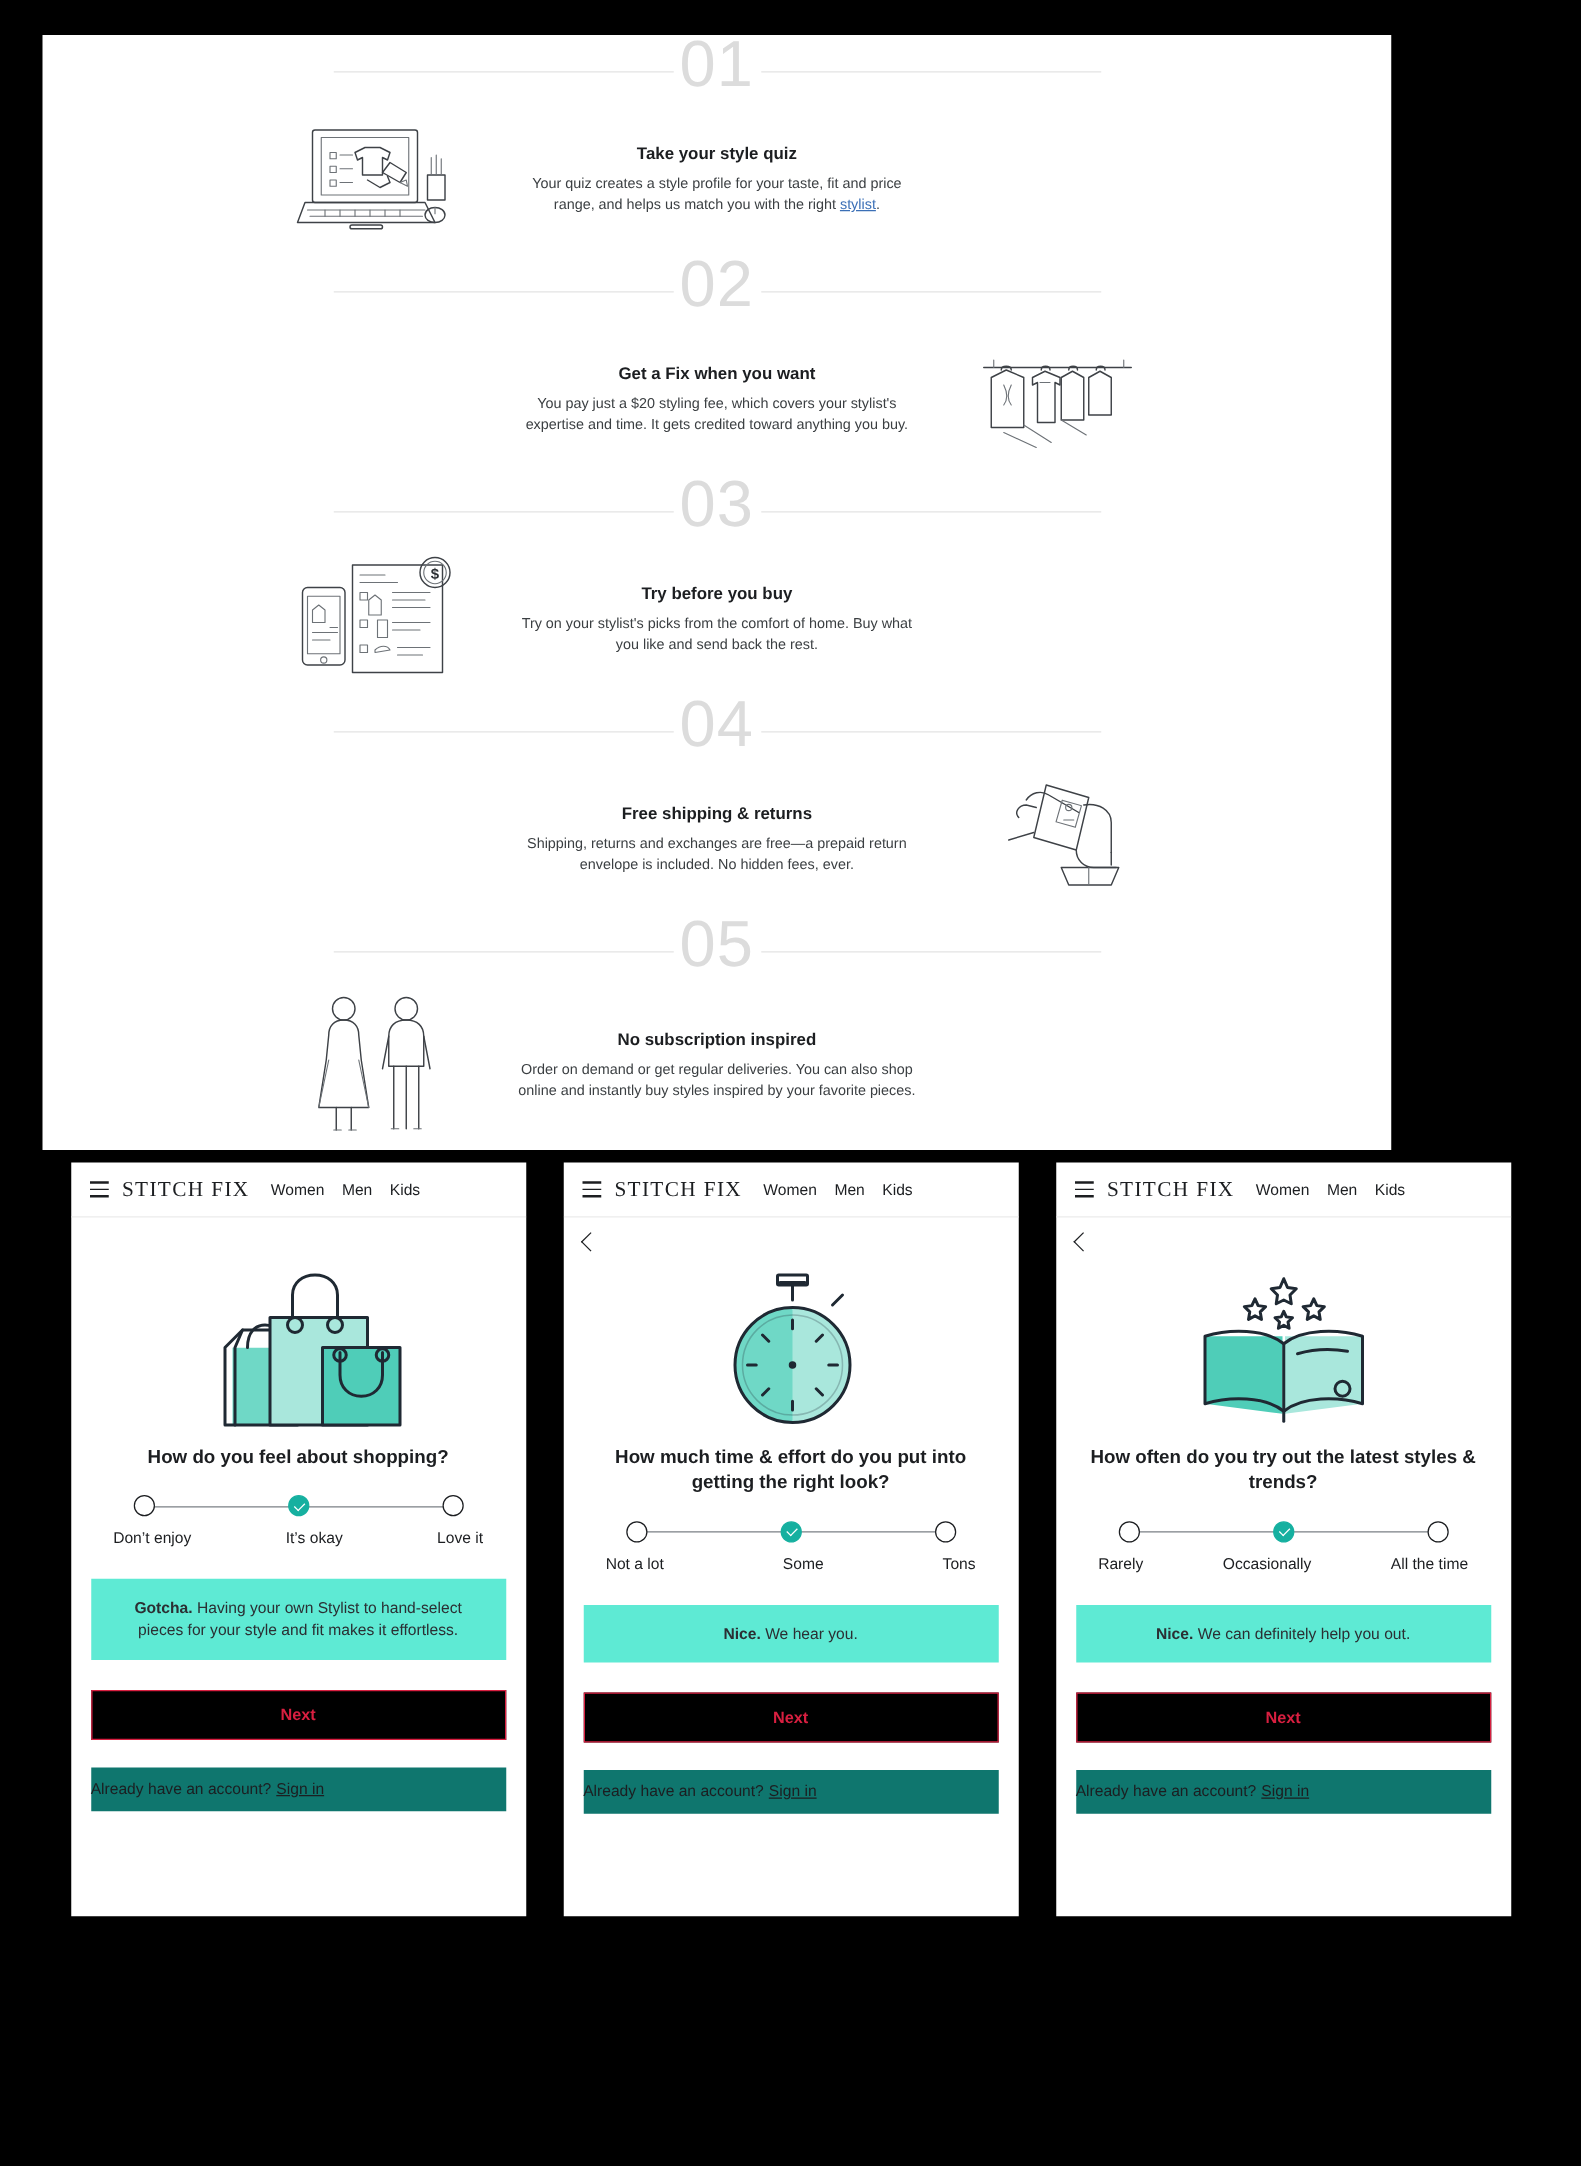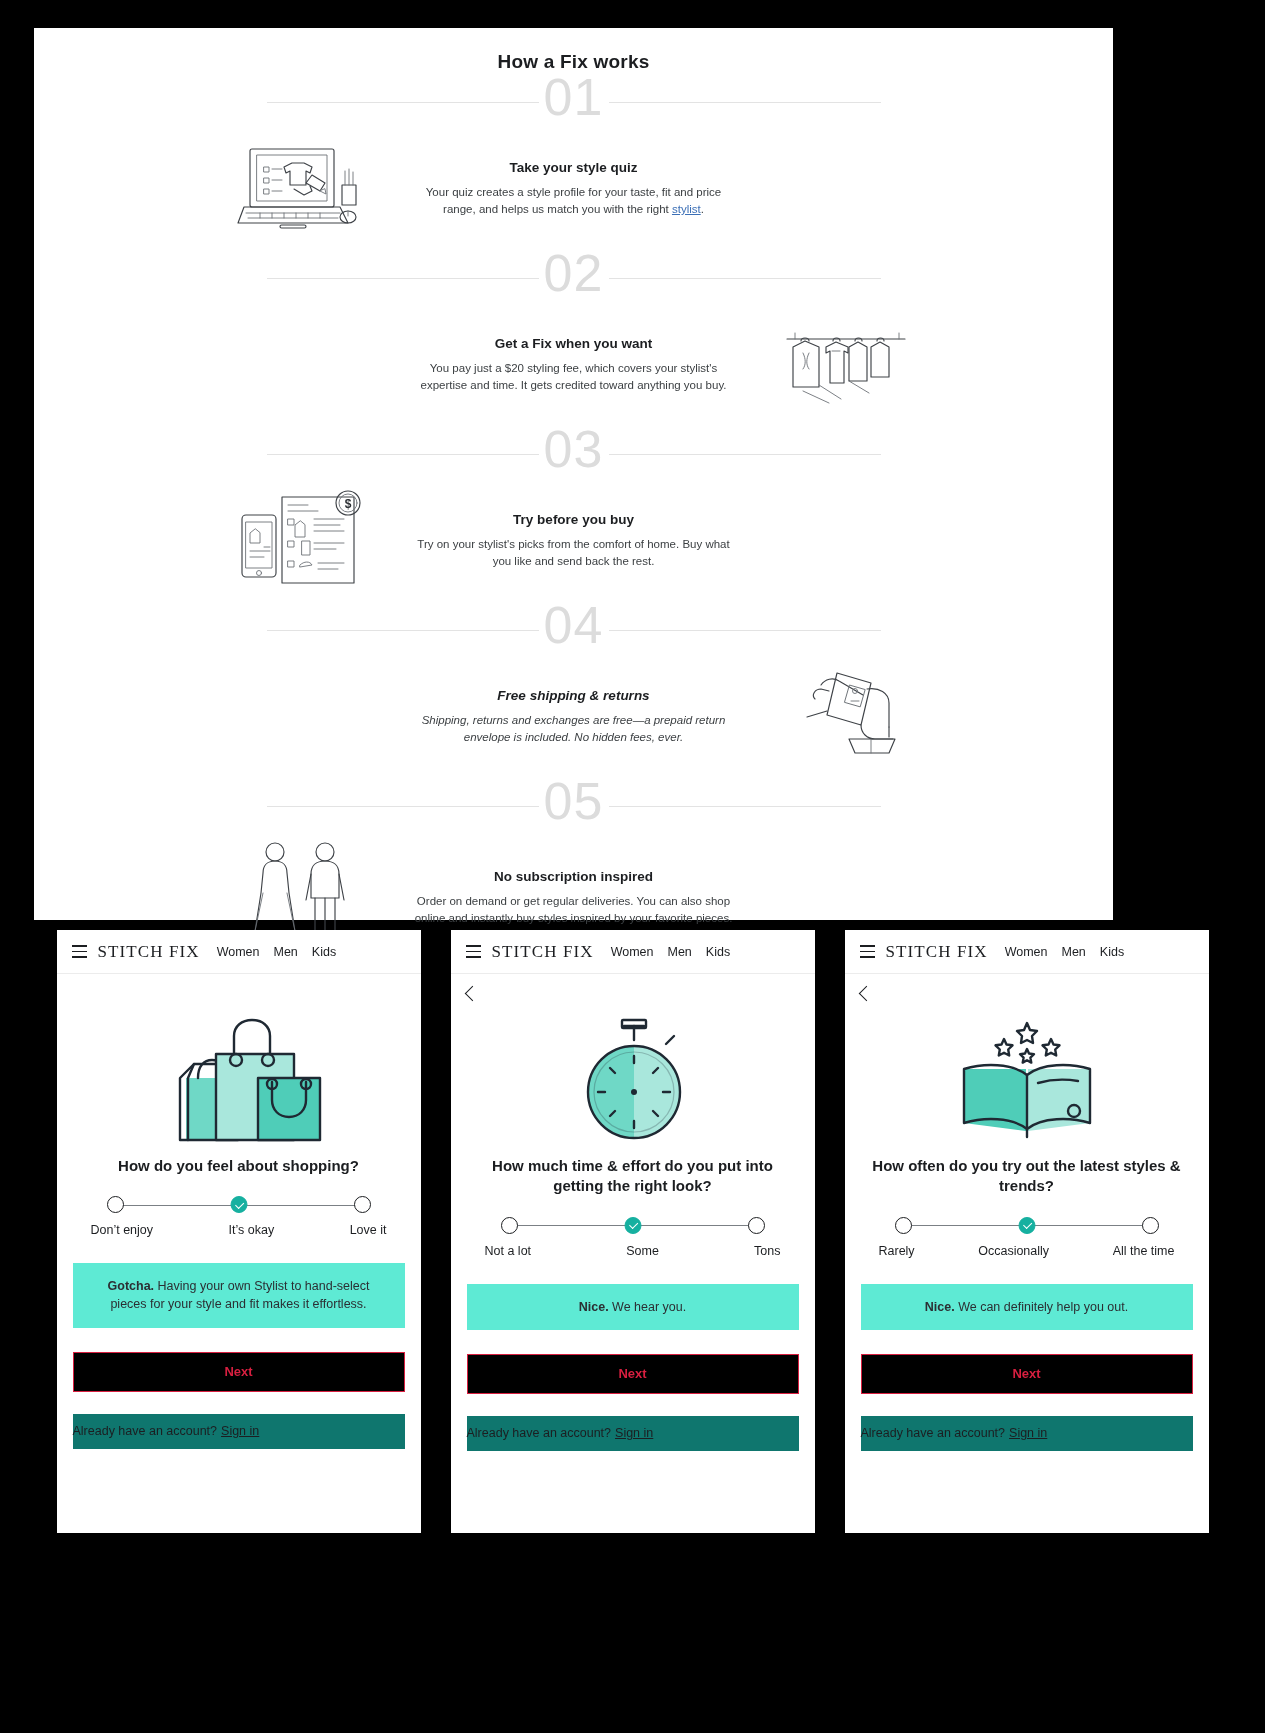--- a/index.html
+++ b/index.html
@@ -146,21 +146,20 @@
   .tealB { fill:#a9e7dc; }
   .tealC { fill:#4fcdb8; }
   .dkln { fill:none; stroke:#1f2933; stroke-width:2.4; stroke-linecap:round; stroke-linejoin:round; }
 </style>
 </head>
 <body>
 
 <div class="page">
 
   <div class="desktop-panel">
-    <div class="how-title">How a Fix works</div>
 
     <div class="step">
       <div class="divider-row">
         <div class="rule left"></div>
         <div class="step-num">01</div>
         <div class="rule right"></div>
       </div>
       <div class="step-body" style="height:120px;">
         <div class="step-art">
           <svg class="art" width="130" height="92" viewBox="0 0 130 92">
@@ -260,21 +259,21 @@
         <div class="step-spacer"></div>
       </div>
     </div>
 
     <div class="step">
       <div class="divider-row">
         <div class="rule left"></div>
         <div class="step-num">04</div>
         <div class="rule right"></div>
       </div>
-      <div class="step-body" style="height:120px;font-style:italic;">
+      <div class="step-body" style="height:120px;">
         <div class="step-spacer"></div>
         <div class="step-text">
           <div class="step-head">Free shipping &amp; returns</div>
           <div class="step-desc">Shipping, returns and exchanges are free—a prepaid return envelope is included. No hidden fees, ever.</div>
         </div>
         <div class="step-art">
           <svg class="art" width="122" height="96" viewBox="0 0 122 96">
             <path class="ln" d="M36 16 c4-6 12-8 18-4 l24 14"></path>
             <path class="ln" d="M30 30 c-4-4 0-10 6-10 l8 2"></path>
             <path class="ln" d="M22 48 l20-6"></path>

